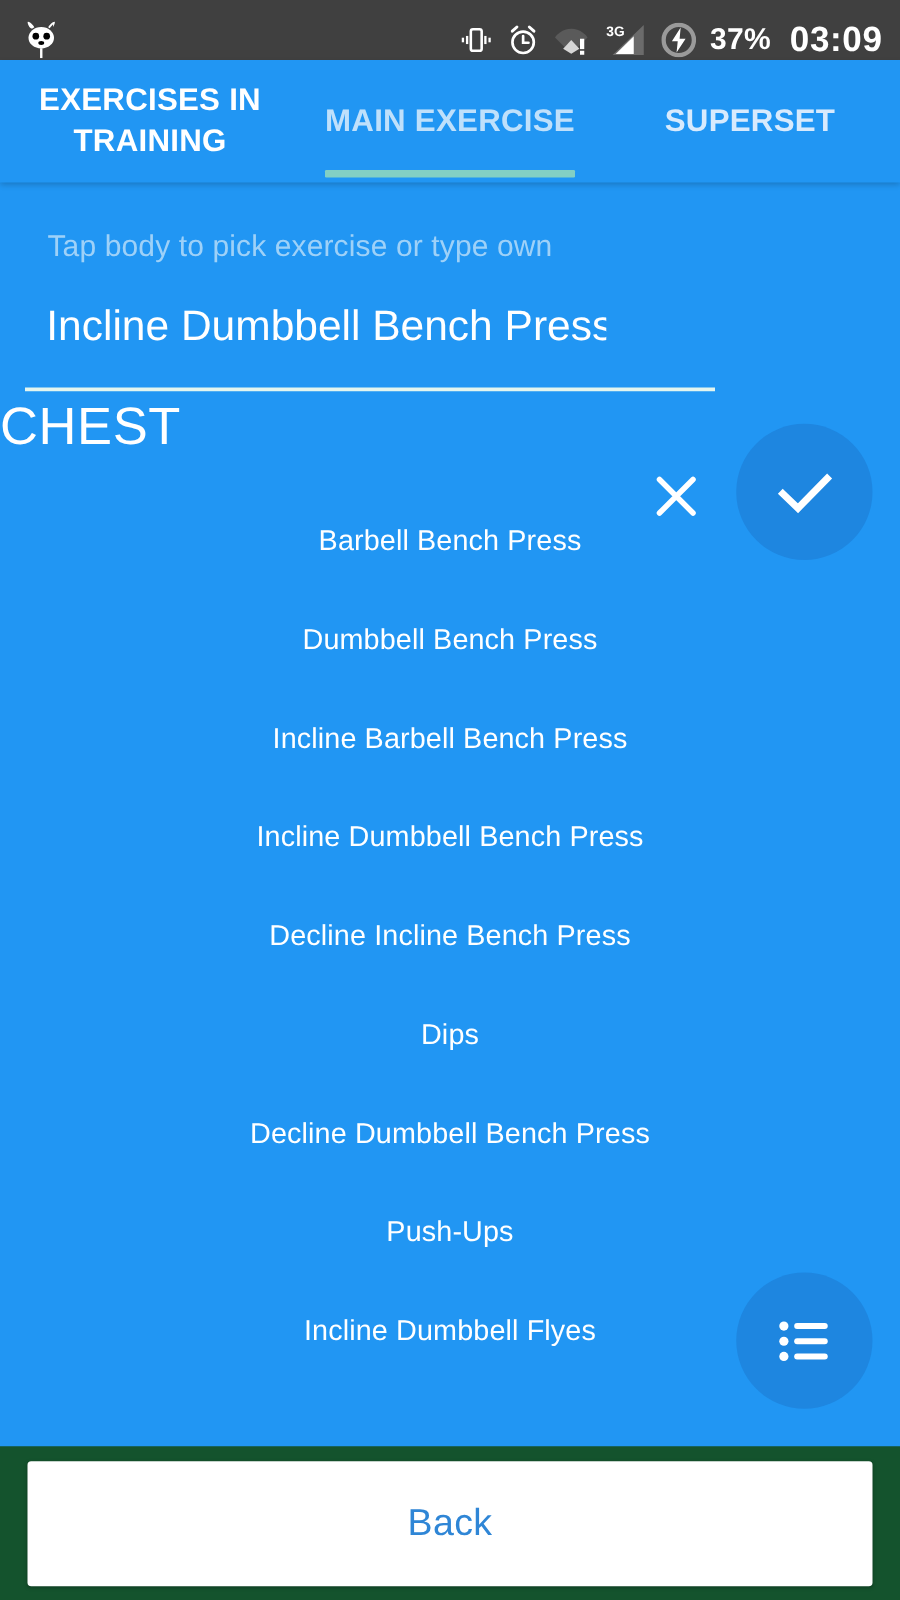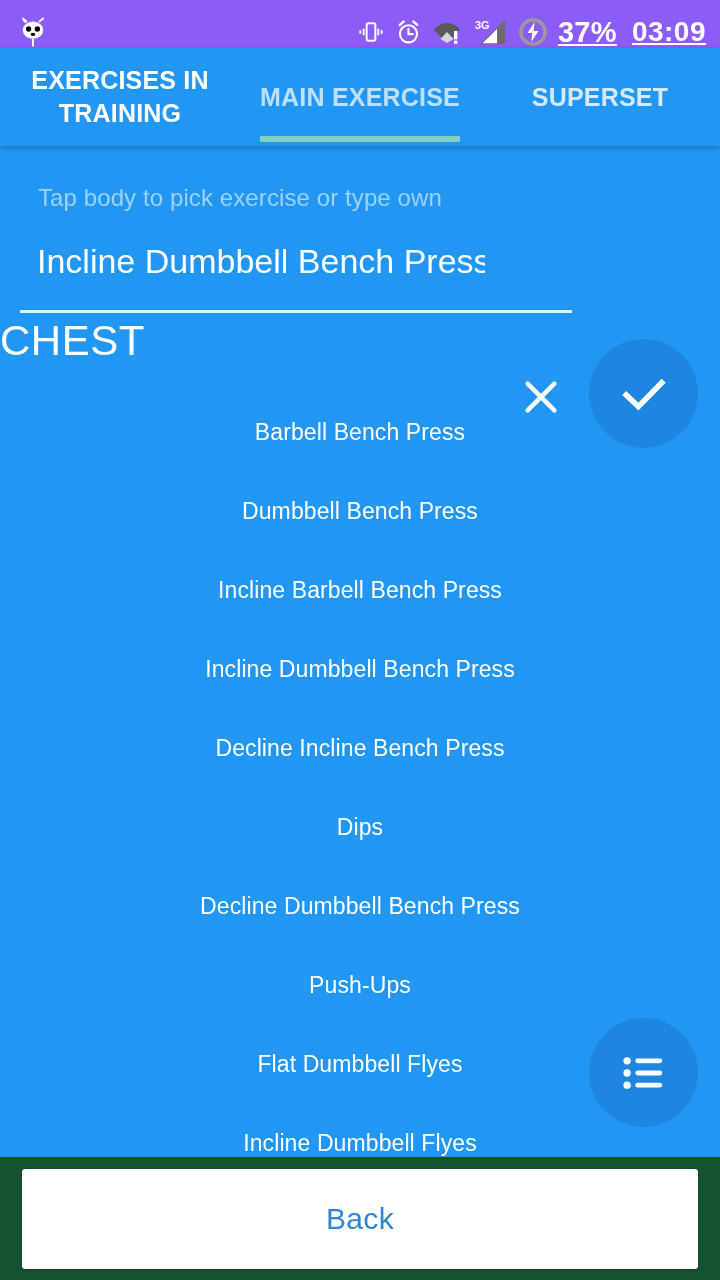--- a/index.html
+++ b/index.html
@@ -13,35 +13,34 @@
     position: relative;
     width: 720px; height: 1280px;
     background: #2196f3;
     overflow: hidden;
   }
 
   
   #status-bar {
     position: absolute; top: 0; left: 0;
     width: 720px; height: 64px;
-    background: #8b5cf6;
+    background: #404040;
     display: flex; align-items: center;
     padding: 0 14px 0 16px;
     color: #fff;
-    text-decoration: underline;
   }
   #status-left { display: flex; align-items: center; }
   #status-right {
     margin-left: auto;
     display: flex; align-items: center; gap: 11px;
   }
   .cm-logo { width: 34px; height: 34px; display:block; }
   .sicon { display: block; }
   .battery-text {
-    font-size: 29px; font-weight: bold; letter-spacing: .3px;
+    font-size: 24px; font-weight: bold; letter-spacing: .3px;
     line-height: 1;
   }
   .clock-text {
     font-size: 28px; font-weight: bold; letter-spacing: .5px;
     line-height: 1; margin-left: 4px;
   }
 
   
   #tab-bar {
     position: absolute; top: 48px; left: 0;
@@ -262,21 +261,20 @@
     <div id="group-title">CHEST</div>
     <div id="list-first-gap"></div>
     <div class="exercise-item">Barbell Bench Press</div>
     <div class="exercise-item">Dumbbell Bench Press</div>
     <div class="exercise-item">Incline Barbell Bench Press</div>
     <div class="exercise-item">Incline Dumbbell Bench Press</div>
     <div class="exercise-item">Decline Incline Bench Press</div>
     <div class="exercise-item">Dips</div>
     <div class="exercise-item">Decline Dumbbell Bench Press</div>
     <div class="exercise-item">Push-Ups</div>
-    <div class="exercise-item">Flat Dumbbell Flyes</div>
     <div class="exercise-item">Incline Dumbbell Flyes</div>
   </div>
 
   <div id="fab-list">
     <svg width="52" height="52" viewBox="0 0 24 24">
       <circle cx="4.2" cy="6.4" r="1.7" fill="#ffffff"></circle>
       <circle cx="4.2" cy="12" r="1.7" fill="#ffffff"></circle>
       <circle cx="4.2" cy="17.6" r="1.7" fill="#ffffff"></circle>
       <rect x="8" y="5.3" width="12.4" height="2.2" rx="1.1" fill="#ffffff"></rect>
       <rect x="8" y="10.9" width="12.4" height="2.2" rx="1.1" fill="#ffffff"></rect>

